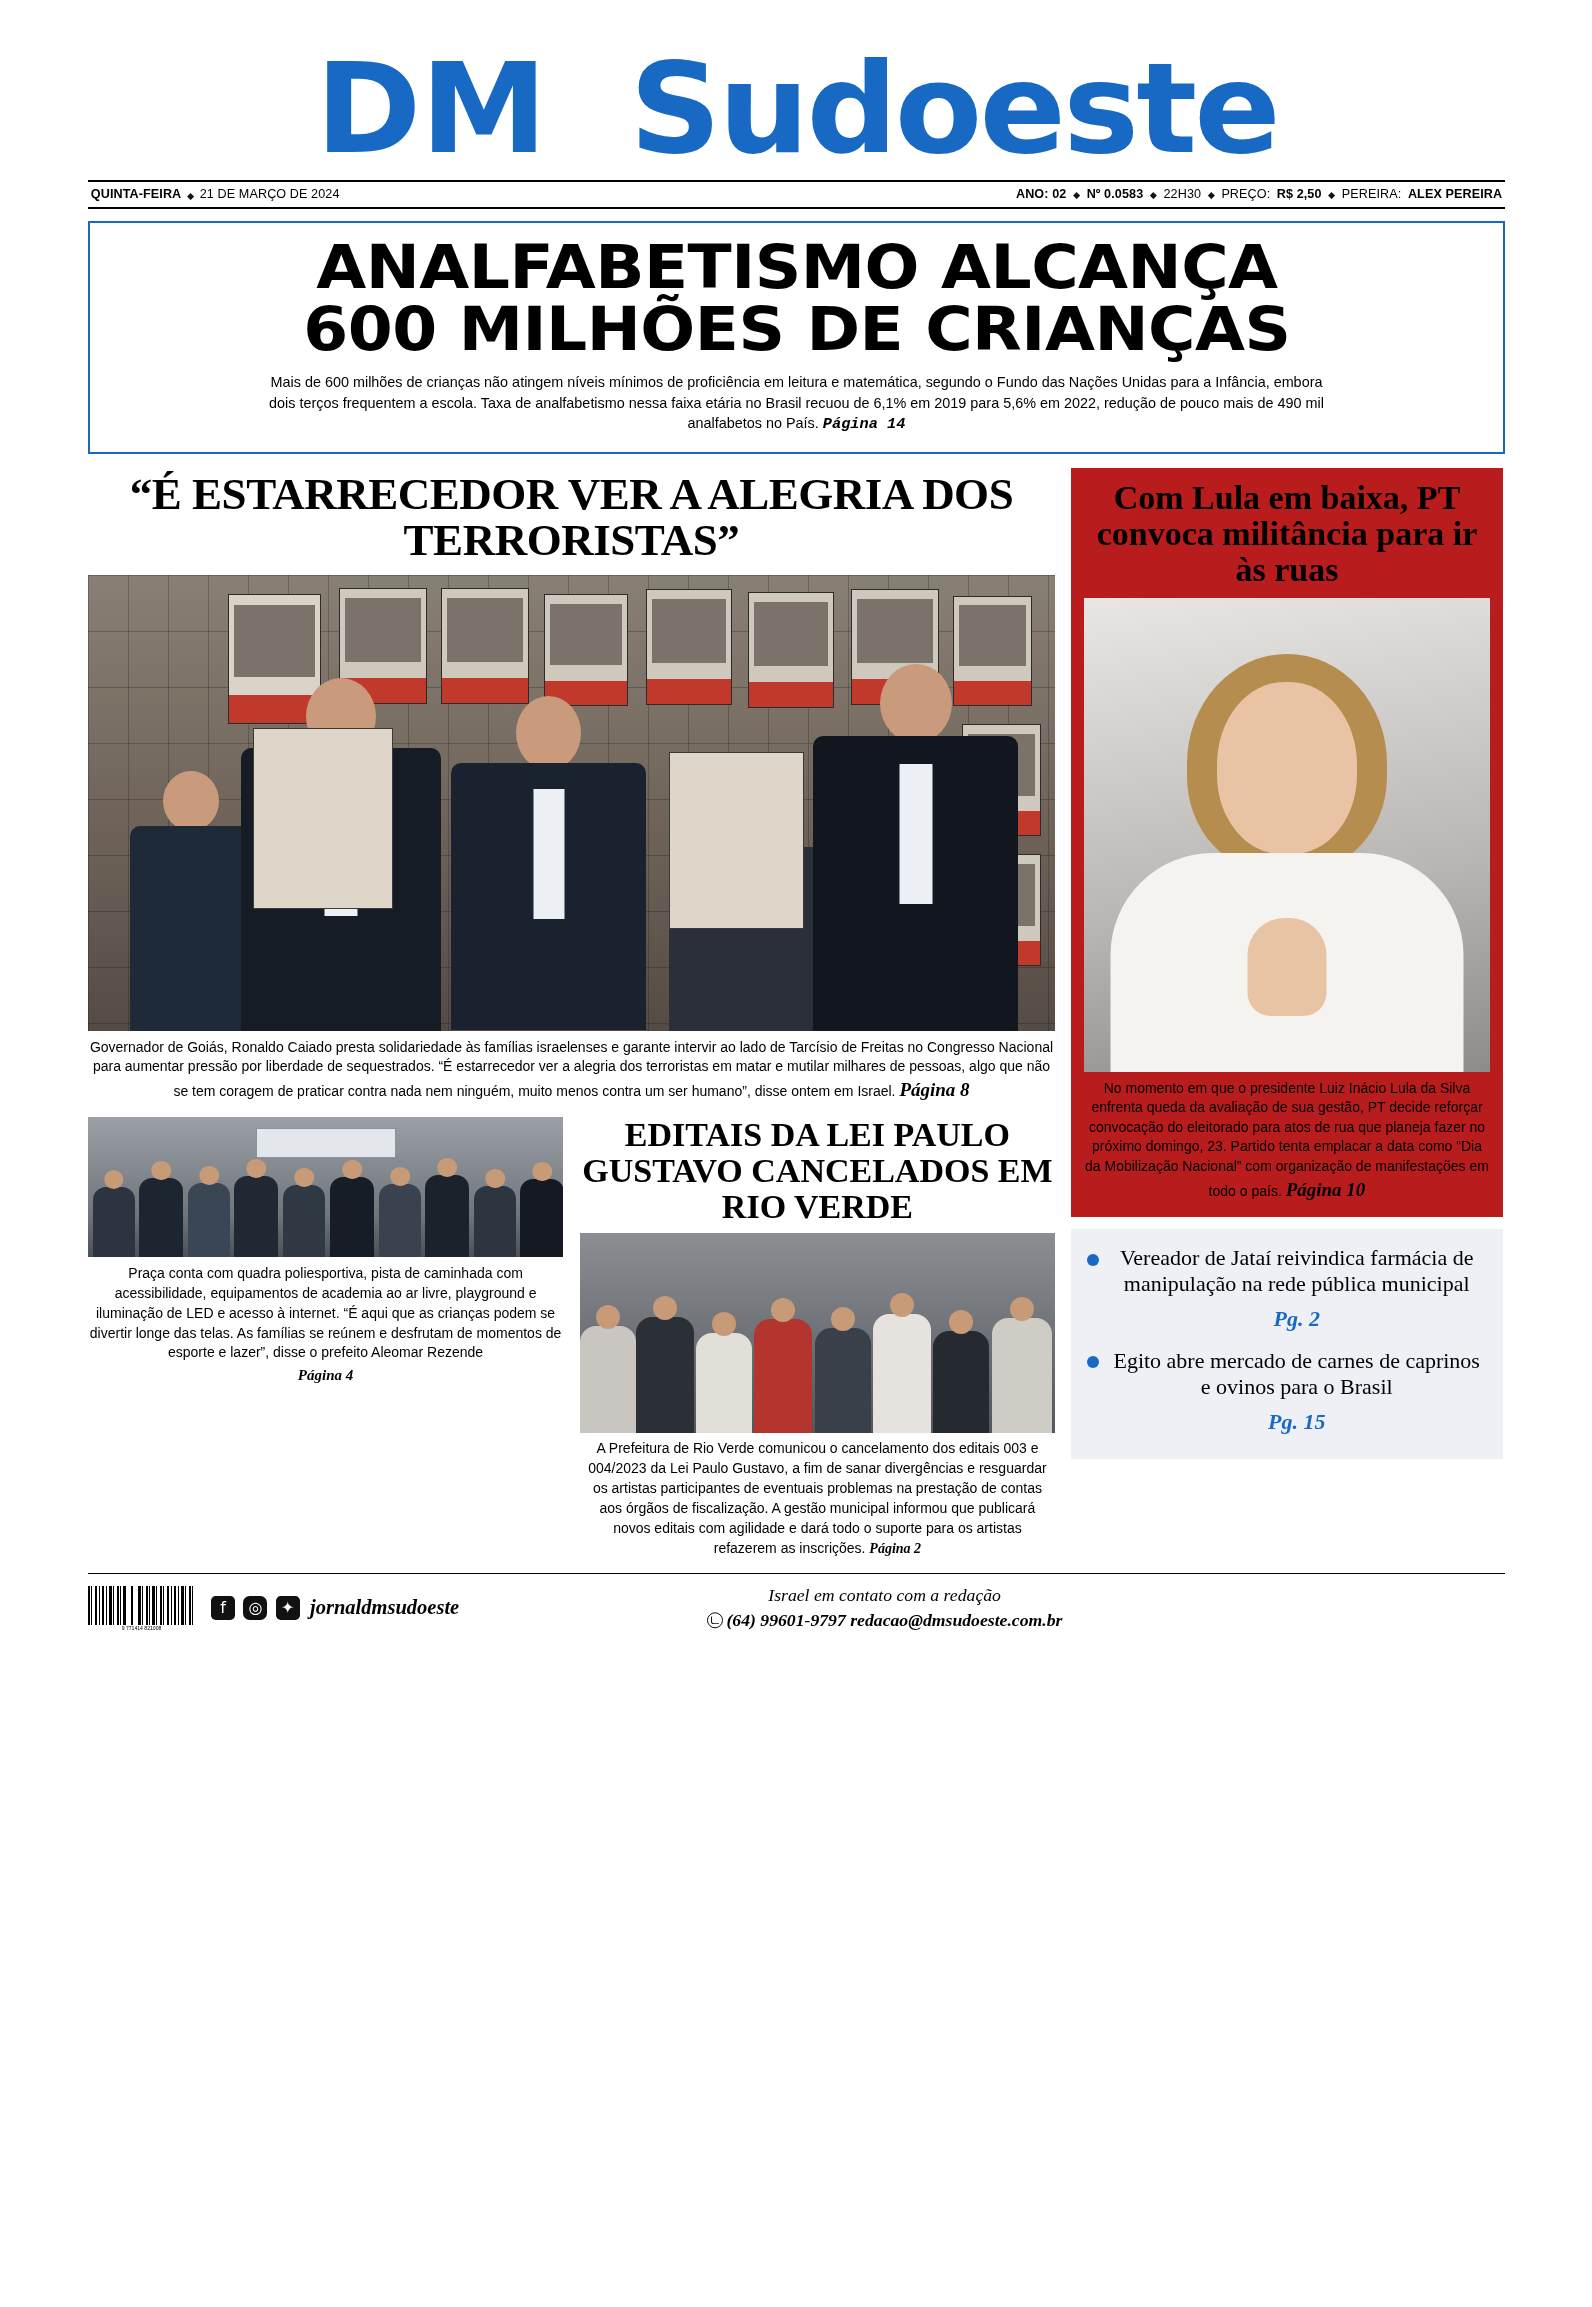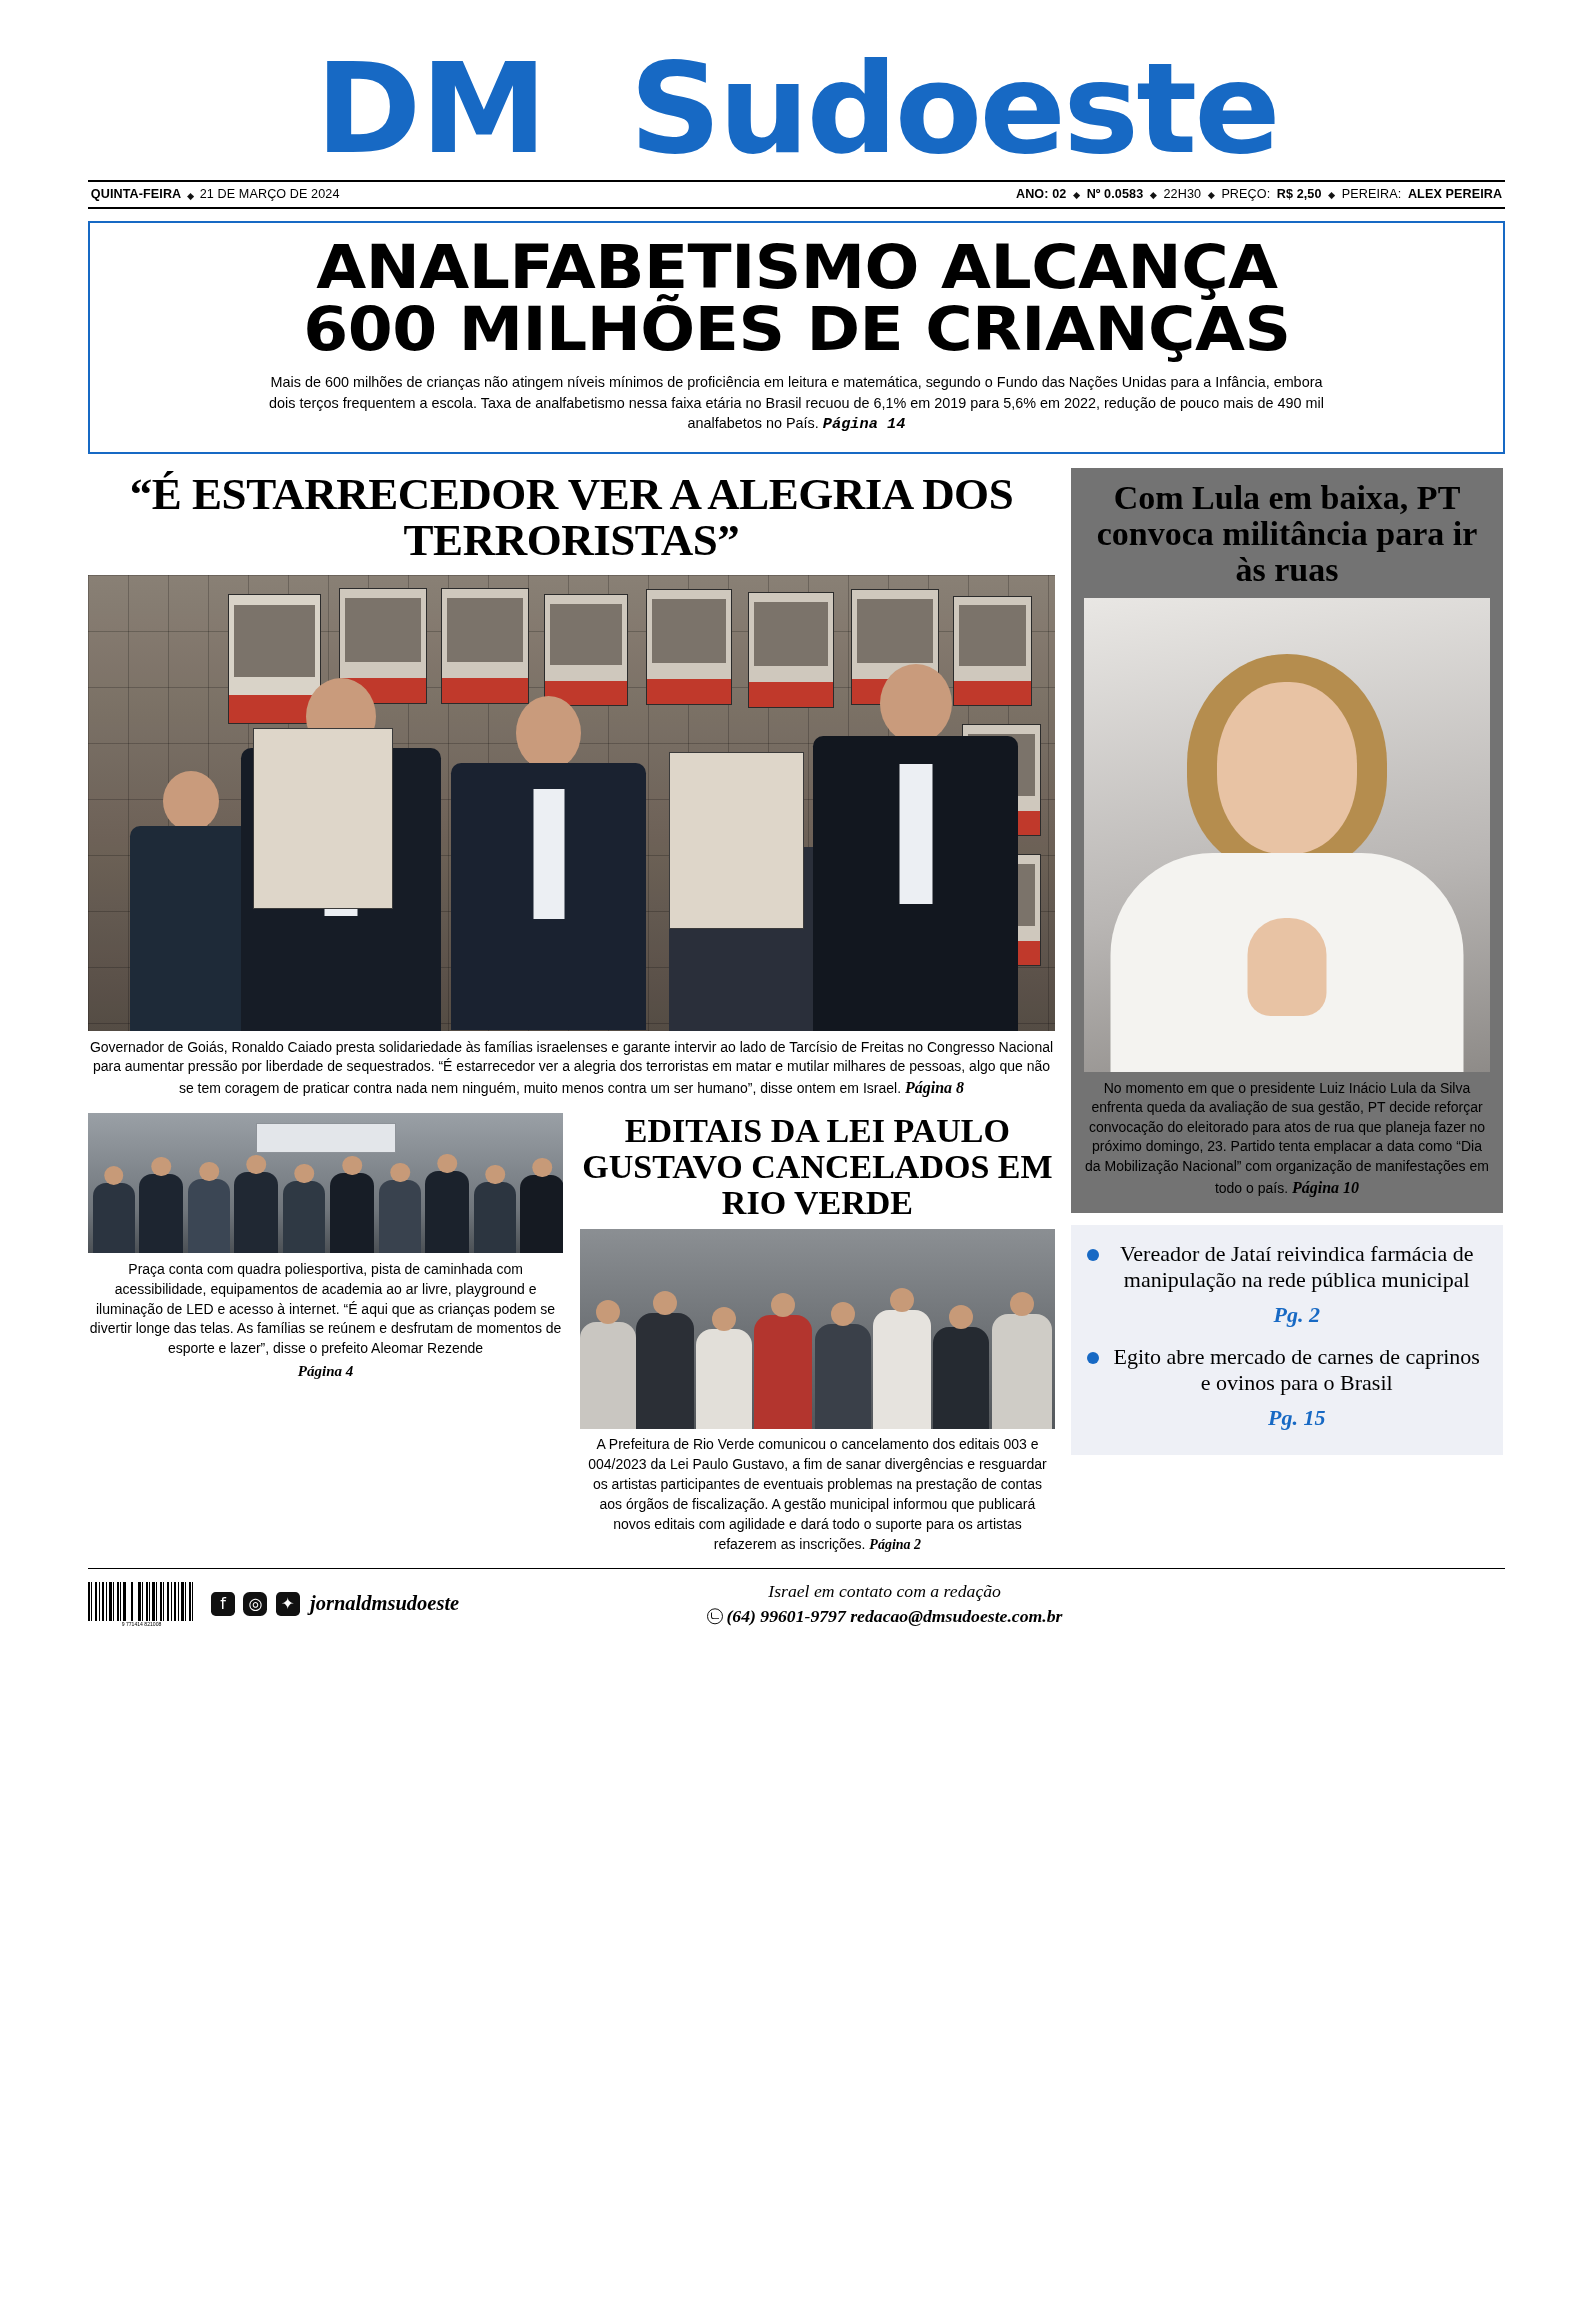--- a/index.html
+++ b/index.html
@@ -104,21 +104,21 @@
     position: relative;
     overflow: hidden;
     background: #6a6a6a;
   }
   .caption {
     font-size: 14px;
     line-height: 1.4;
     text-align: center;
     margin-top: 6.5px;
   }
-  .caption .pg { font-weight:700; font-style: italic; font-family:"Liberation Serif", serif; font-size: 16px;}
+  .caption .pg { font-weight:700; font-style: italic; font-family:"Liberation Serif", serif; font-size: 19px;}
 
   .two {
     display: flex;
     gap: 16.7px;
     margin-top: 14px;
   }
   .two > div { width: 50%; }
   .sub-title {
     font-family: "Liberation Serif", serif;
     font-weight: 700;
@@ -131,21 +131,21 @@
     font-size: 14px;
     line-height: 1.42;
     text-align: center;
     margin-top: 6.5px;
   }
   .body-text .pg { font-weight:700; font-style:italic; font-family:"Liberation Serif", serif; font-size:15px; display:block; margin-top:1.9px;}
   .inline-pg { font-weight:700; font-style:italic; font-family:"Liberation Serif", serif; }
 
   
   .rbox {
-    background: #737373;
+    background: #b91c1c;
     padding: 12px 13px 14px 13px;
   }
   .rbox h2 {
     margin: 0 0 10.2px 0;
     font-family: "Liberation Serif", serif;
     font-weight: 700;
     font-size: 34px;
     line-height: 1.06;
     text-align: center;
   }

